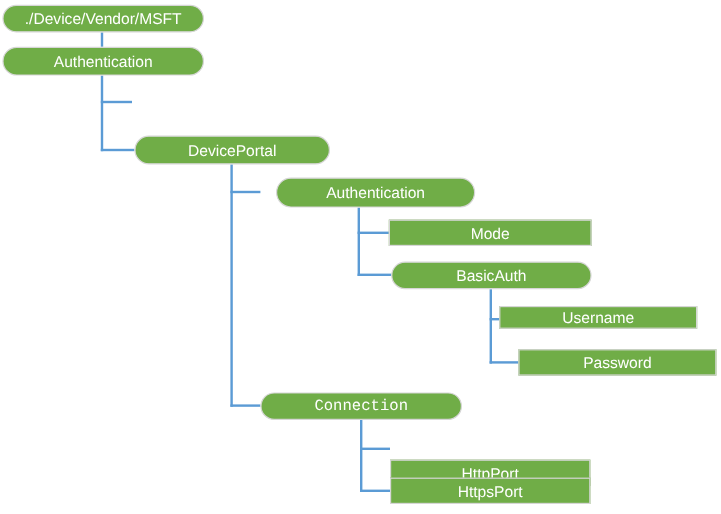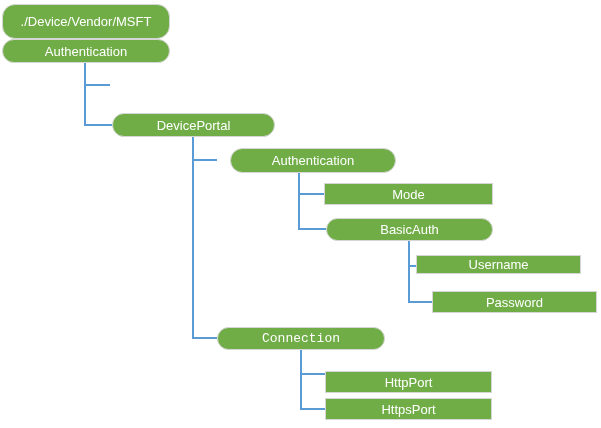--- a/index.html
+++ b/index.html
@@ -50,25 +50,25 @@
   <div class="line" style="left:298px; top:173px; width:2px;  height:57px;"></div>
   <div class="line" style="left:298px; top:193px; width:26px; height:2px;"></div>
   <div class="line" style="left:298px; top:228px; width:28px; height:2px;"></div>
   <div class="line" style="left:408px; top:241px; width:2px;  height:62px;"></div>
   <div class="line" style="left:408px; top:265px; width:24px; height:2px;"></div>
   <div class="line" style="left:408px; top:301px; width:24px; height:2px;"></div>
   <div class="line" style="left:300px; top:350px; width:2px;  height:60px;"></div>
   <div class="line" style="left:300px; top:373px; width:25px; height:2px;"></div>
   <div class="line" style="left:300px; top:408px; width:25px; height:2px;"></div>
 
-  <div class="node pill" style="left:2px;   top:4px;   width:168px; height:35px;">./Device/Vendor/MSFT</div>
+  <div class="node pill" style="left:2px;   top:4px;   width:168px; height:23px;">./Device/Vendor/MSFT</div>
   <div class="node pill" style="left:2px;   top:39px;  width:168px; height:24px;">Authentication</div>
   <div class="node pill" style="left:112px; top:113px; width:163px; height:24px;">DevicePortal</div>
   <div class="node pill" style="left:230px; top:148px; width:166px; height:25px;">Authentication</div>
   <div class="node rect" style="left:324px; top:183px; width:169px; height:22px;">Mode</div>
   <div class="node pill" style="left:326px; top:218px; width:167px; height:23px;">BasicAuth</div>
   <div class="node rect" style="left:416px; top:255px; width:165px; height:19px;">Username</div>
   <div class="node rect" style="left:432px; top:291px; width:165px; height:22px;">Password</div>
   <div class="node pill" style="left:217px; top:327px; width:168px; height:23px;font-family:Liberation Mono, monospace;">Connection</div>
-  <div class="node rect" style="left:325px; top:371px; width:167px; height:22px;">HttpPort</div>
+  <div class="node rect" style="left:325px; top:383px; width:167px; height:22px;">HttpPort</div>
   <div class="node rect" style="left:325px; top:398px; width:167px; height:22px;">HttpsPort</div>
 
 </div>
 
 </body></html>

